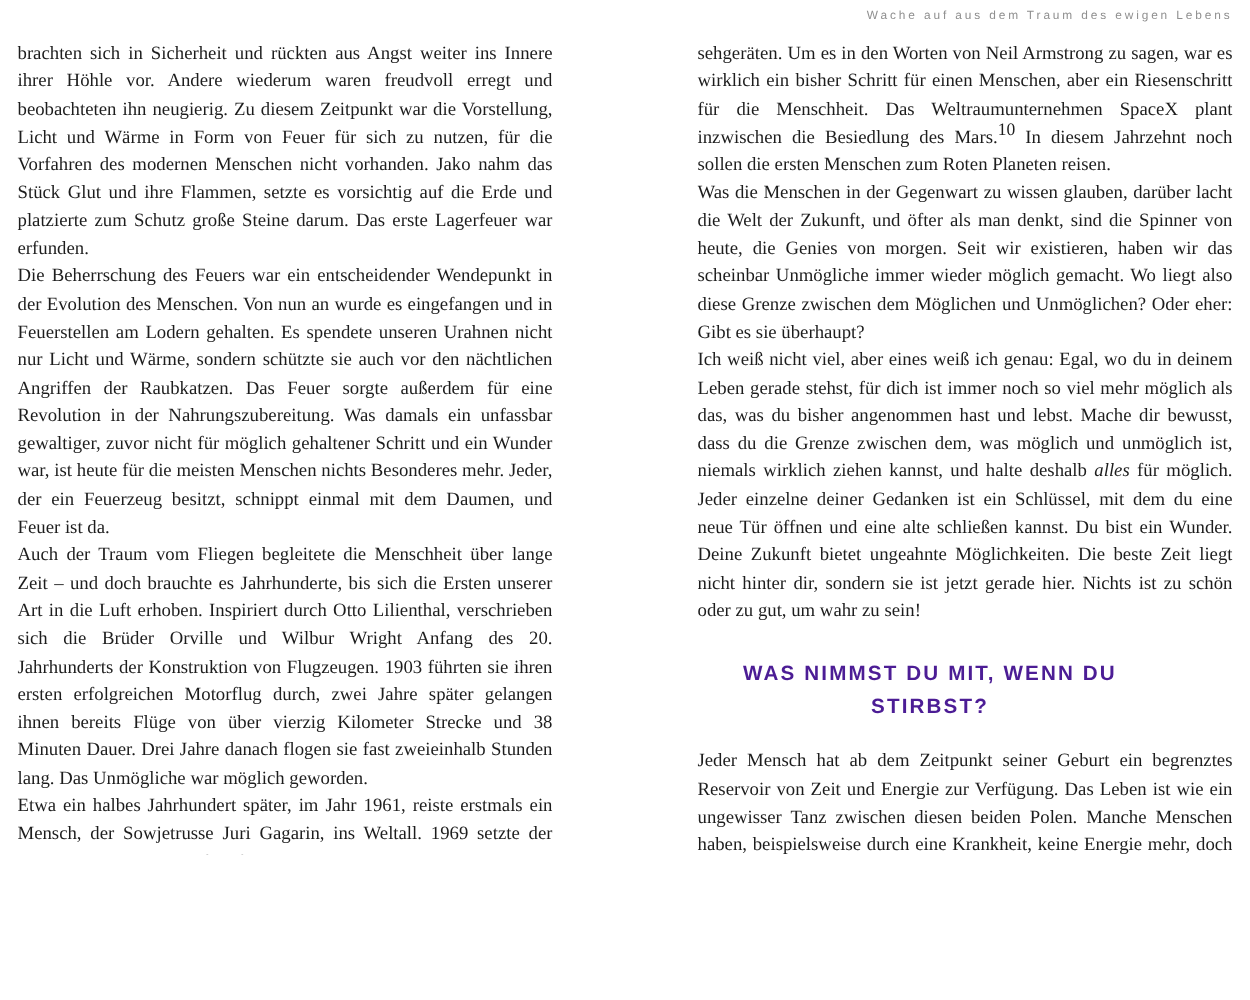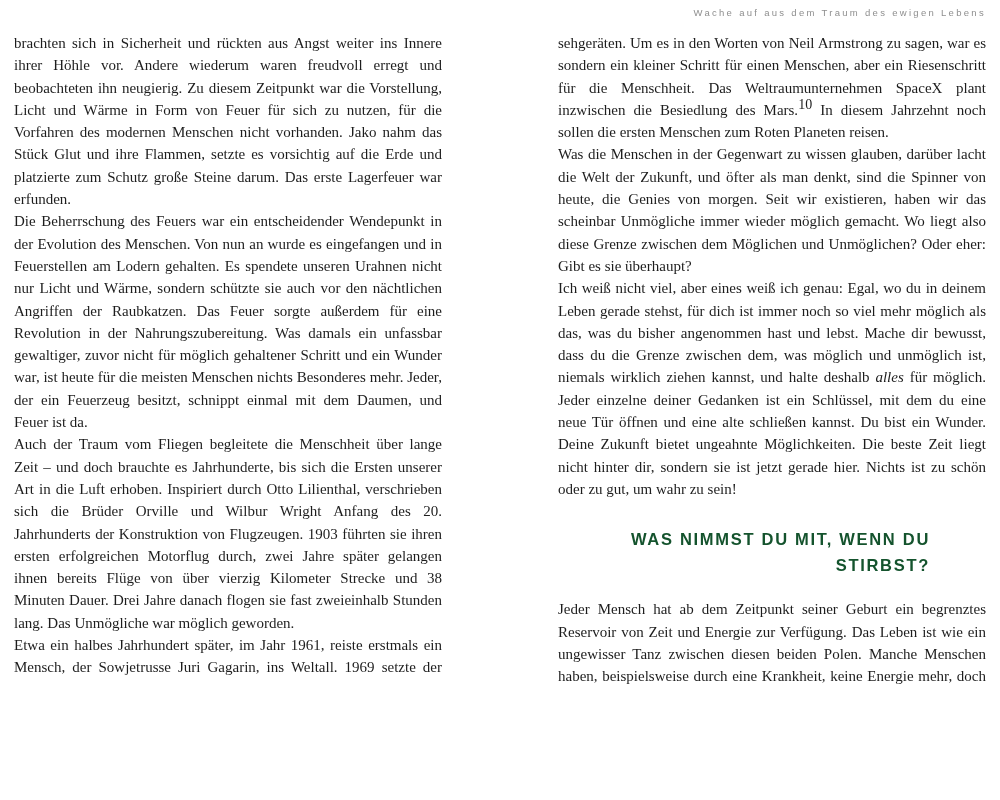--- a/index.html
+++ b/index.html
@@ -45,22 +45,22 @@
     line-height: 0;
     vertical-align: super;
   }
   em { }
   h2.section-heading {
     font-family: "Liberation Sans", sans-serif;
     font-size: 16.5px;
     font-weight: 700;
     letter-spacing: 1.7px;
     line-height: 26px;
-    color: #14532d;
-    text-align: right;
+    color: #4c1d95;
+    text-align: center;
     max-width: 372px;
     margin-top: 26px;
     margin-bottom: 20px;
     -webkit-hyphens: none;
     hyphens: none;
   }
   .page-number {
     position: absolute;
     top: 775px;
     width: 428px;
@@ -80,21 +80,21 @@
 
   <div class="text-col left">
     <p>brachten sich in Sicherheit und rückten aus Angst weiter ins Innere ihrer Höhle vor. Andere wiederum waren freudvoll erregt und beobachteten ihn neugierig. Zu diesem Zeitpunkt war die Vorstellung, Licht und Wärme in Form von Feuer für sich zu nutzen, für die Vorfahren des modernen Menschen nicht vorhanden. Jako nahm das Stück Glut und ihre Flammen, setzte es vorsichtig auf die Erde und platzierte zum Schutz große Steine darum. Das erste Lagerfeuer war erfunden.</p>
     <p>Die Beherrschung des Feuers war ein entscheidender Wendepunkt in der Evolution des Menschen. Von nun an wurde es eingefangen und in Feuerstellen am Lodern gehalten. Es spendete unseren Urahnen nicht nur Licht und Wärme, sondern schützte sie auch vor den nächtlichen Angriffen der Raubkatzen. Das Feuer sorgte außerdem für eine Revolution in der Nahrungszubereitung. Was damals ein unfassbar gewaltiger, zuvor nicht für möglich gehaltener Schritt und ein Wunder war, ist heute für die meisten Menschen nichts Besonderes mehr. Jeder, der ein Feuerzeug besitzt, schnippt einmal mit dem Daumen, und Feuer ist da.</p>
     <p>Auch der Traum vom Fliegen begleitete die Menschheit über lange Zeit – und doch brauchte es Jahrhunderte, bis sich die Ersten unserer Art in die Luft erhoben. Inspiriert durch Otto Lilienthal, verschrieben sich die Brüder Orville und Wilbur Wright Anfang des 20. Jahrhunderts der Konstruktion von Flugzeugen. 1903 führten sie ihren ersten erfolgreichen Motorflug durch, zwei Jahre später gelangen ihnen bereits Flüge von über vierzig Kilometer Strecke und 38 Minuten Dauer. Drei Jahre danach flogen sie fast zweieinhalb Stunden lang. Das Unmögliche war möglich geworden.</p>
     <p>Etwa ein halbes Jahrhundert später, im Jahr 1961, reiste erstmals ein Mensch, der Sowjetrusse Juri Gagarin, ins Weltall. 1969 setzte der erste Mensch seinen Fuß auf den Mond, es war der US-Amerikaner Neil Armstrong. Weltweit verfolgten Millionen Zuschauer das von vielen für unmöglich gehaltene Ereignis live an Radio- oder Fern-</p>
   </div>
   <div class="page-number left">26</div>
 
   <div class="text-col right">
-    <p><span>sehgeräten. Um es in den Worten von Neil Armstrong zu sagen, war es sondern ein kleiner Schritt für einen Menschen, aber ein Riesenschritt für die Menschheit. Das Weltraumunternehmen SpaceX plant inzwischen die Besiedlung des Mars.</span><sup class="footnote">10</sup><span> In diesem Jahrzehnt noch sollen die ersten Menschen zum Roten Planeten reisen.</span></p>
+    <p><span>sehgeräten. Um es in den Worten von Neil Armstrong zu sagen, war es wirklich ein bisher Schritt für einen Menschen, aber ein Riesenschritt für die Menschheit. Das Weltraumunternehmen SpaceX plant inzwischen die Besiedlung des Mars.</span><sup class="footnote">10</sup><span> In diesem Jahrzehnt noch sollen die ersten Menschen zum Roten Planeten reisen.</span></p>
     <p>Was die Menschen in der Gegenwart zu wissen glauben, darüber lacht die Welt der Zukunft, und öfter als man denkt, sind die Spinner von heute, die Genies von morgen. Seit wir existieren, haben wir das scheinbar Unmögliche immer wieder möglich gemacht. Wo liegt also diese Grenze zwischen dem Möglichen und Unmöglichen? Oder eher: Gibt es sie überhaupt?</p>
     <p><span>Ich weiß nicht viel, aber eines weiß ich genau: Egal, wo du in deinem Leben gerade stehst, für dich ist immer noch so viel mehr möglich als das, was du bisher angenommen hast und lebst. Mache dir bewusst, dass du die Grenze zwischen dem, was möglich und unmöglich ist, niemals wirklich ziehen kannst, und halte deshalb </span><em>alles</em><span> für möglich. Jeder einzelne deiner Gedanken ist ein Schlüssel, mit dem du eine neue Tür öffnen und eine alte schließen kannst. Du bist ein Wunder. Deine Zukunft bietet ungeahnte Möglichkeiten. Die beste Zeit liegt nicht hinter dir, sondern sie ist jetzt gerade hier. Nichts ist zu schön oder zu gut, um wahr zu sein!</span></p>
     <h2 class="section-heading">WAS NIMMST DU MIT, WENN DU STIRBST?</h2>
     <p>Jeder Mensch hat ab dem Zeitpunkt seiner Geburt ein begrenztes Reservoir von Zeit und Energie zur Verfügung. Das Leben ist wie ein ungewisser Tanz zwischen diesen beiden Polen. Manche Menschen haben, beispielsweise durch eine Krankheit, keine Energie mehr, doch sie hätten noch genügend Zeit. Andere wiederum haben noch sehr viel Energie, aber keine Zeit mehr. Sie werden zum</p>
   </div>
   <div class="page-number right">27</div>
 
 </div>
 
 </body></html>

